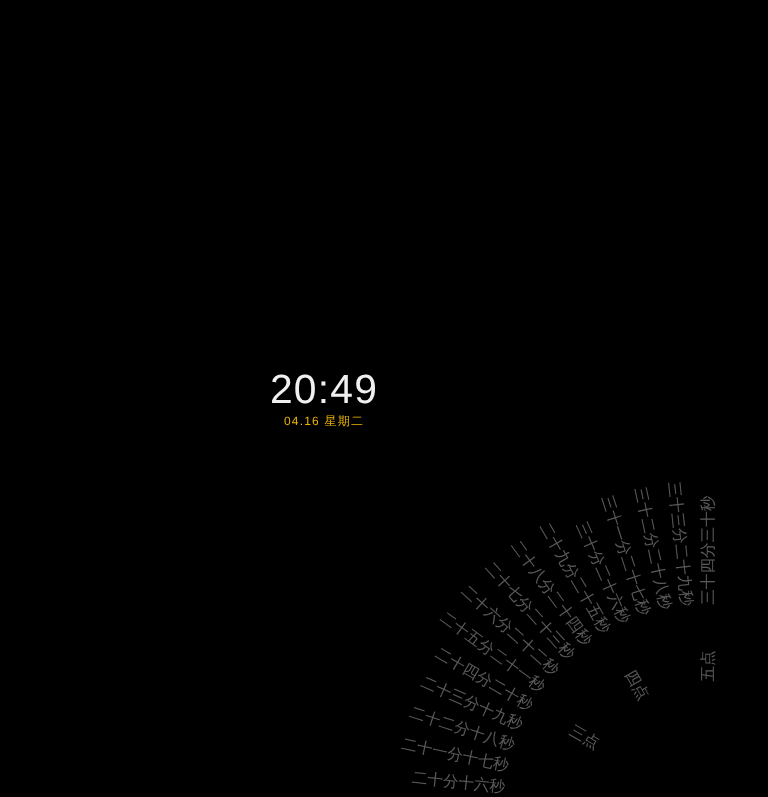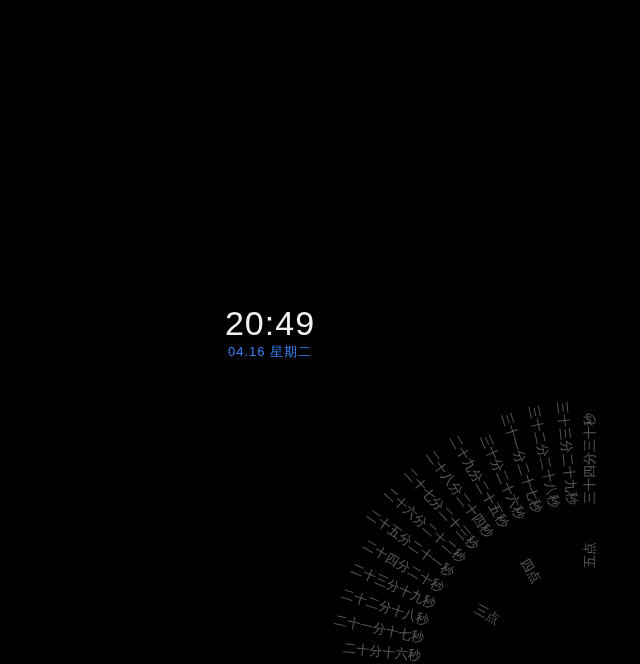--- a/index.html
+++ b/index.html
@@ -25,22 +25,22 @@
     color: #e8e8e8;
     pointer-events: none;
   }
   .time-main {
     font-size: 34px;
     font-weight: 500;
     letter-spacing: 1px;
     color: #f0f0f0;
   }
   .date-sub {
-    font-size: 13px;
-    color: #3b82f6;
+    font-size: 10px;
+    color: #eab308;
     margin-top: 0;
     letter-spacing: 1px;
   }
   .ring-item {
     position: absolute;
     left: 50%;
     top: 50%;
     transform-origin: 0 0;
     white-space: nowrap;
     font-size: 13px;

